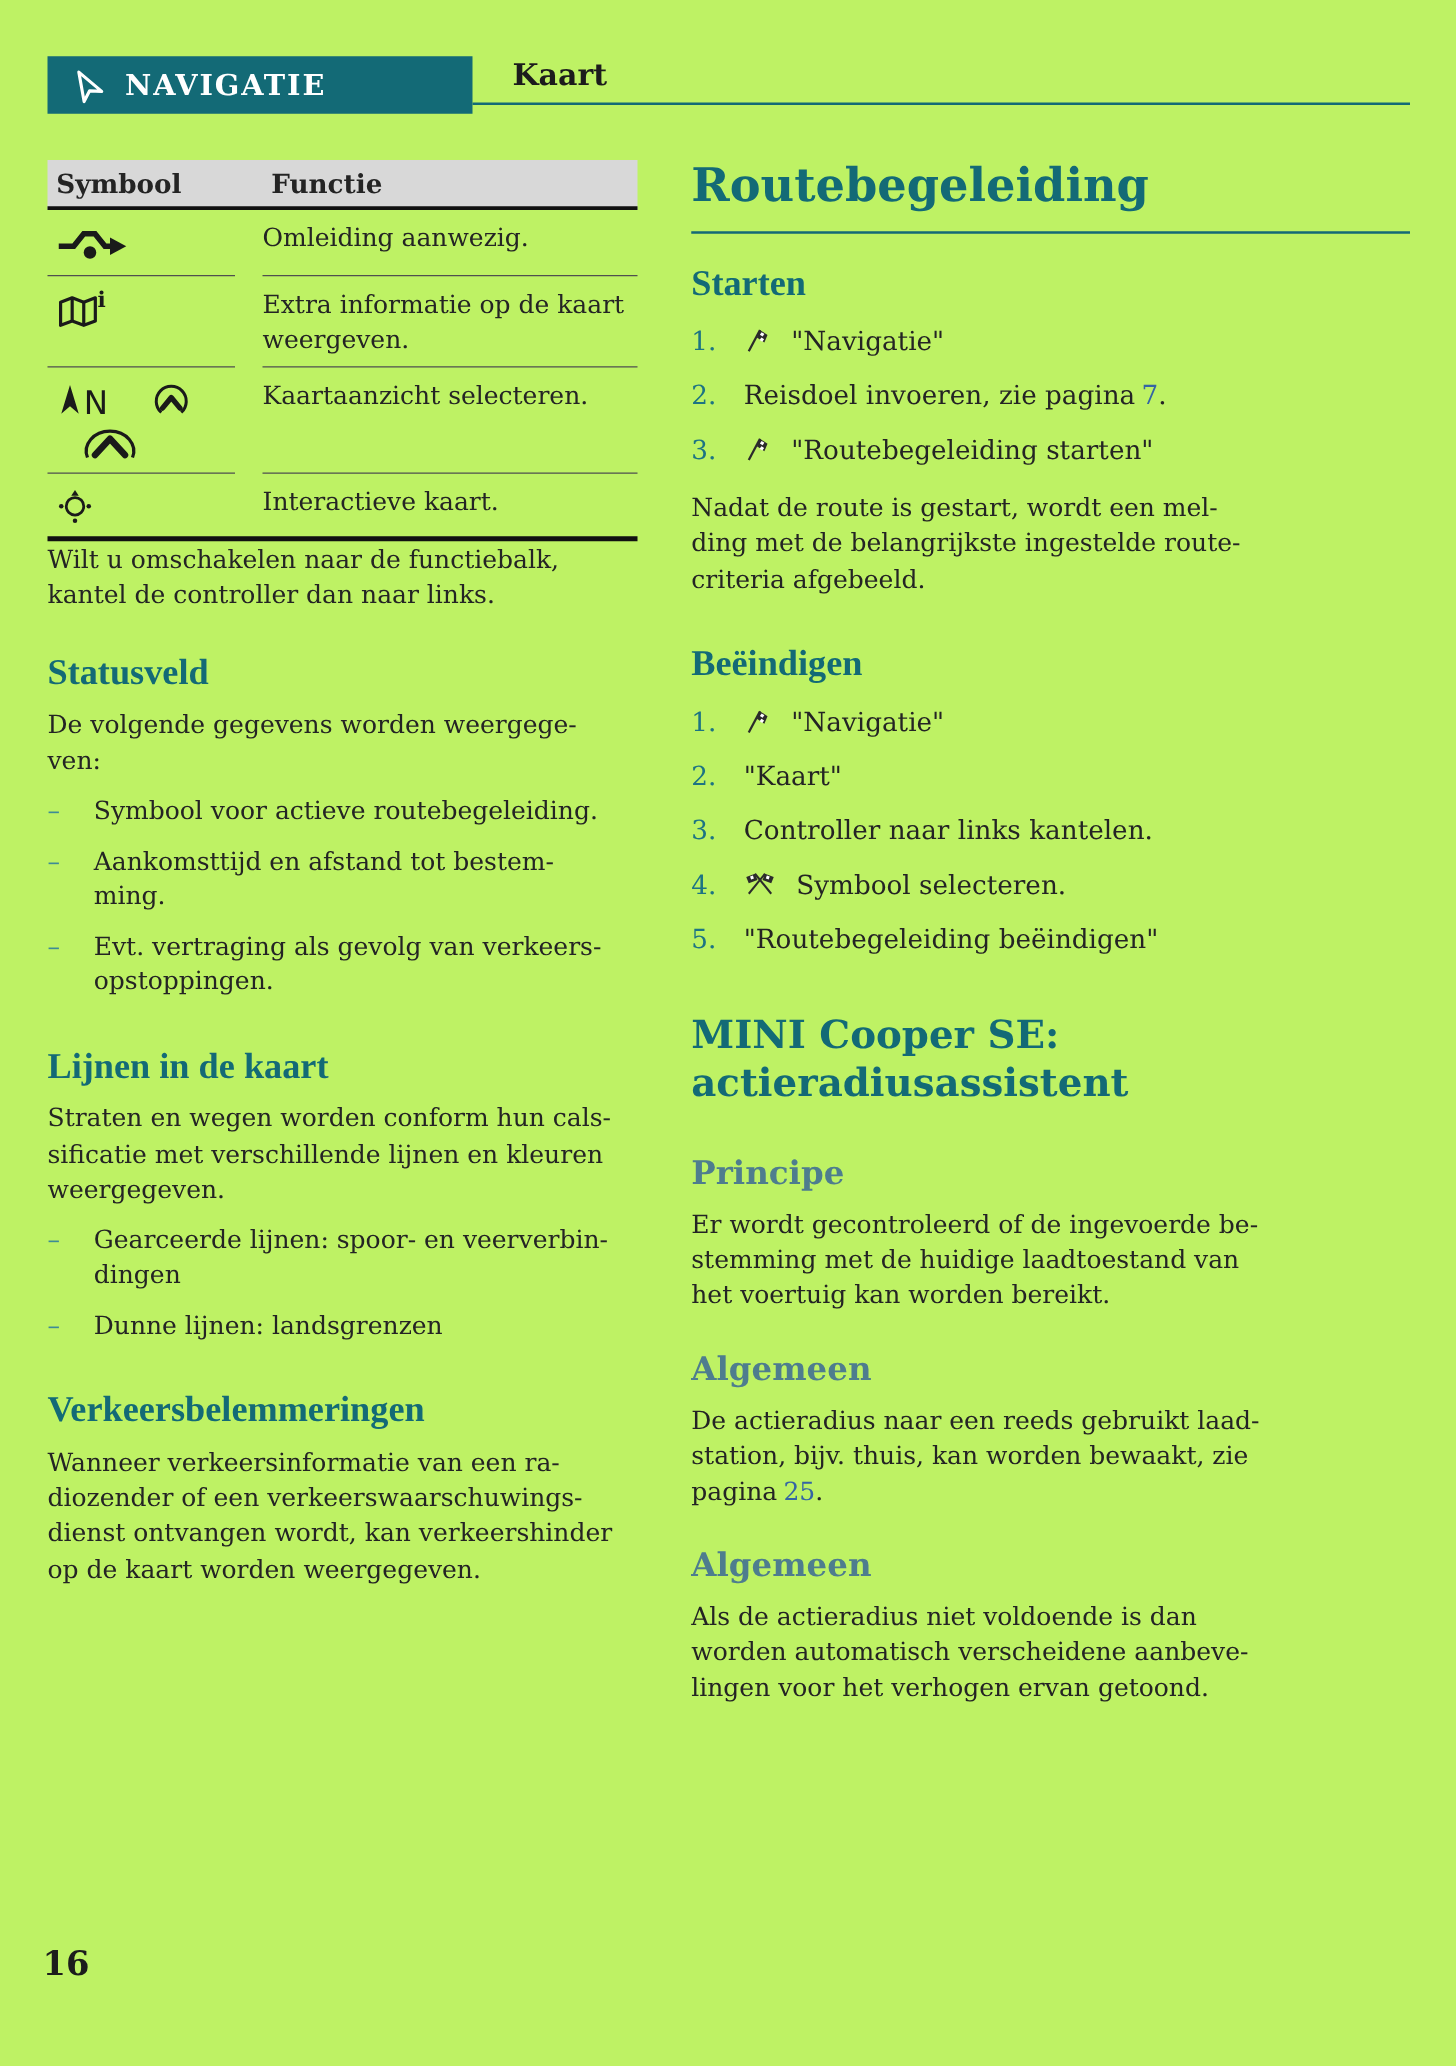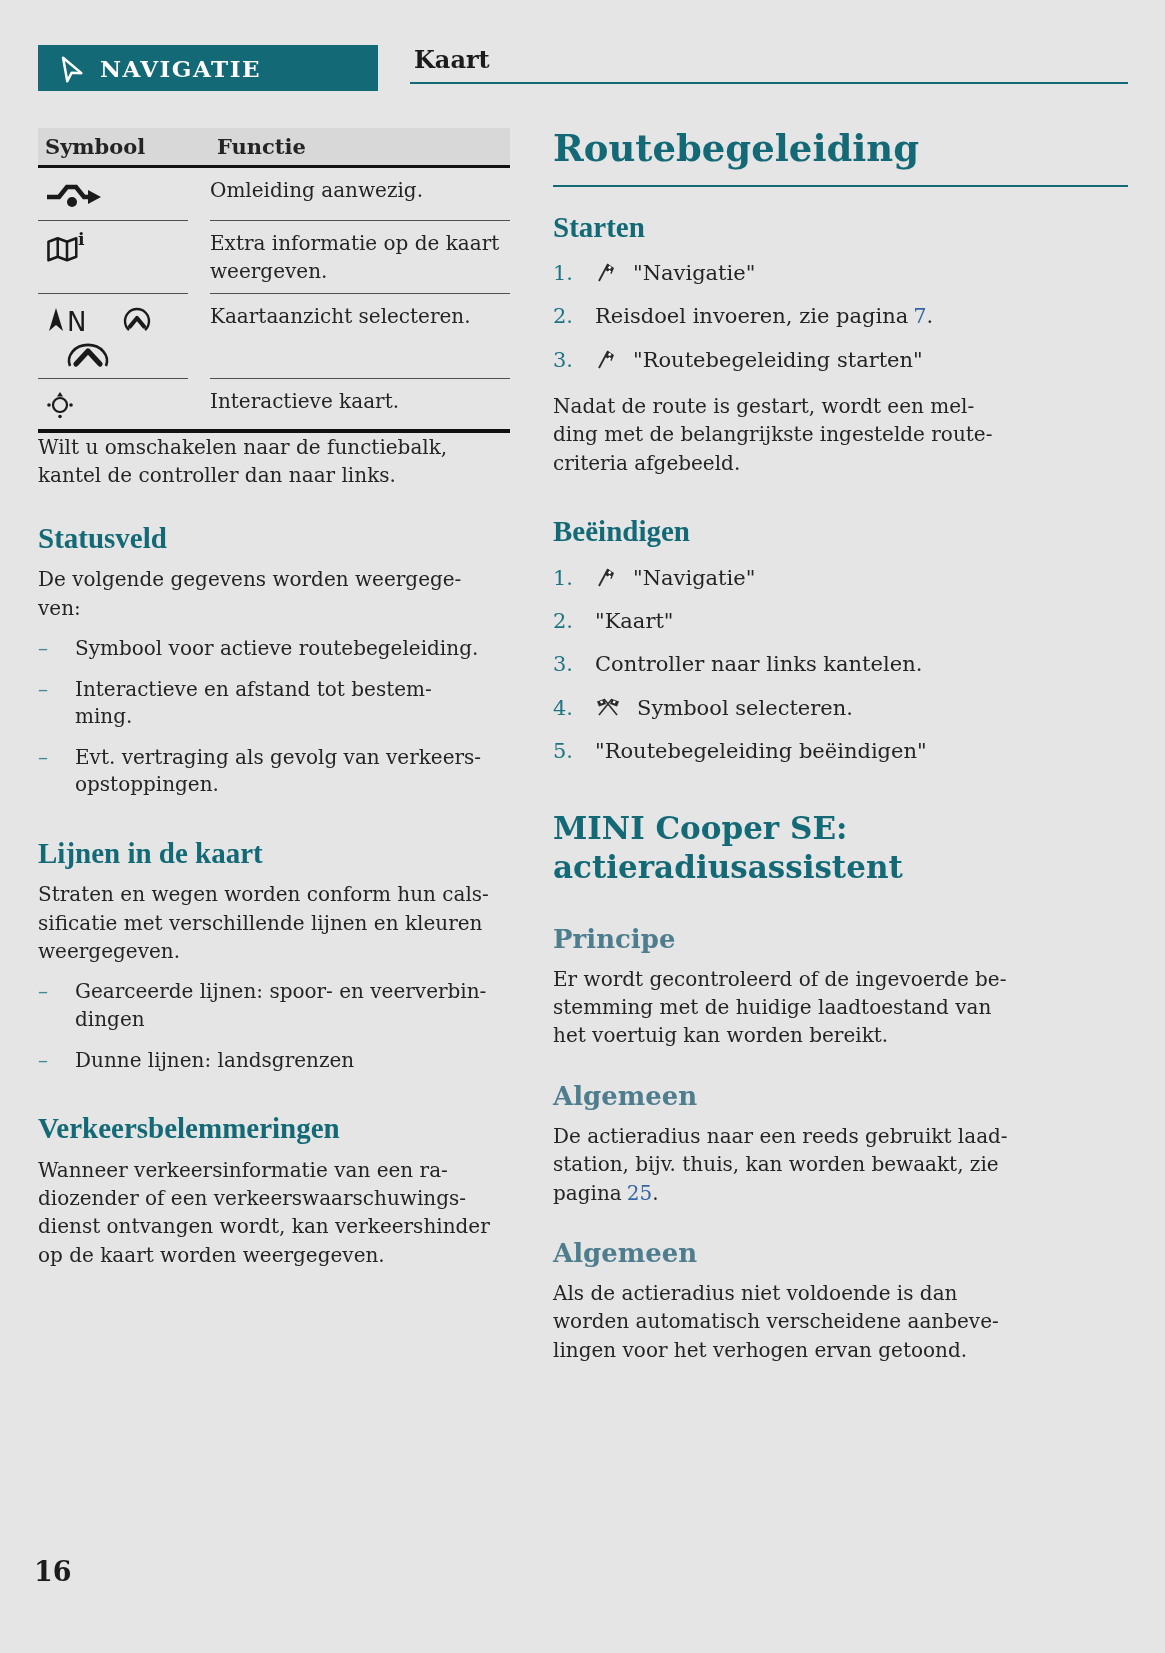--- a/index.html
+++ b/index.html
@@ -1,37 +1,36 @@
 <!DOCTYPE html>
 <html><head>
 <meta charset="utf-8">
 <style>
   html,body{margin:0;padding:0;background:#ffffff;}
   .page{
     position:relative;
     width:1165px;height:1653px;
-    background:#e5e5e5;
+    background:#bef264;
     font-family:"DejaVu Serif","Liberation Serif",serif;
     color:#242424;
     overflow:hidden;
   }
   
   .topbar{display:flex;align-items:flex-end;margin:38px 37px 0 38px;}
   .badge{
     display:flex;align-items:center;gap:16px;
     background:#136a76;color:#ffffff;
     width:340px;height:46px;box-sizing:border-box;
     padding-left:16px;flex:none;
     transform:translateY(7px);
   }
   .badge-label{font-weight:700;font-size:23px;letter-spacing:1.5px;}
   .topbar-right{
     flex:1;border-bottom:2px solid #136a76;
-    padding:0 0 8px 4px;
-    margin-left:32px;
+    padding:0 0 8px 32px;
   }
   .page-title{font-weight:700;font-size:24px;color:#1c1c1c;}
   
   .columns{display:flex;gap:43px;margin:44px 37px 0 38px;}
   .col-left{width:472px;flex:none;}
   .col-right{width:575px;flex:none;}
   
   .sym-table{width:472px;border-bottom:4px solid #111;}
   .t-head{
     display:grid;grid-template-columns:150px 1fr;column-gap:22px;
@@ -171,21 +170,21 @@
       <h2 class="h-teal mt32">Statusveld</h2>
       <p class="para mt10">De volgende gegevens worden weergege-
 ven:</p>
       <div class="dash-list">
         <div class="dash-item">
           <span class="dash-marker">–</span>
           <span class="dash-text">Symbool voor actieve routebegeleiding.</span>
         </div>
         <div class="dash-item">
           <span class="dash-marker">–</span>
-          <span class="dash-text">Interactieve en afstand tot bestem-
+          <span class="dash-text">Aankomsttijd en afstand tot bestem-
 ming.</span>
         </div>
         <div class="dash-item">
           <span class="dash-marker">–</span>
           <span class="dash-text">Evt. vertraging als gevolg van verkeers-
 opstoppingen.</span>
         </div>
       </div>
 
       <h2 class="h-teal mt38">Lijnen in de kaart</h2>

